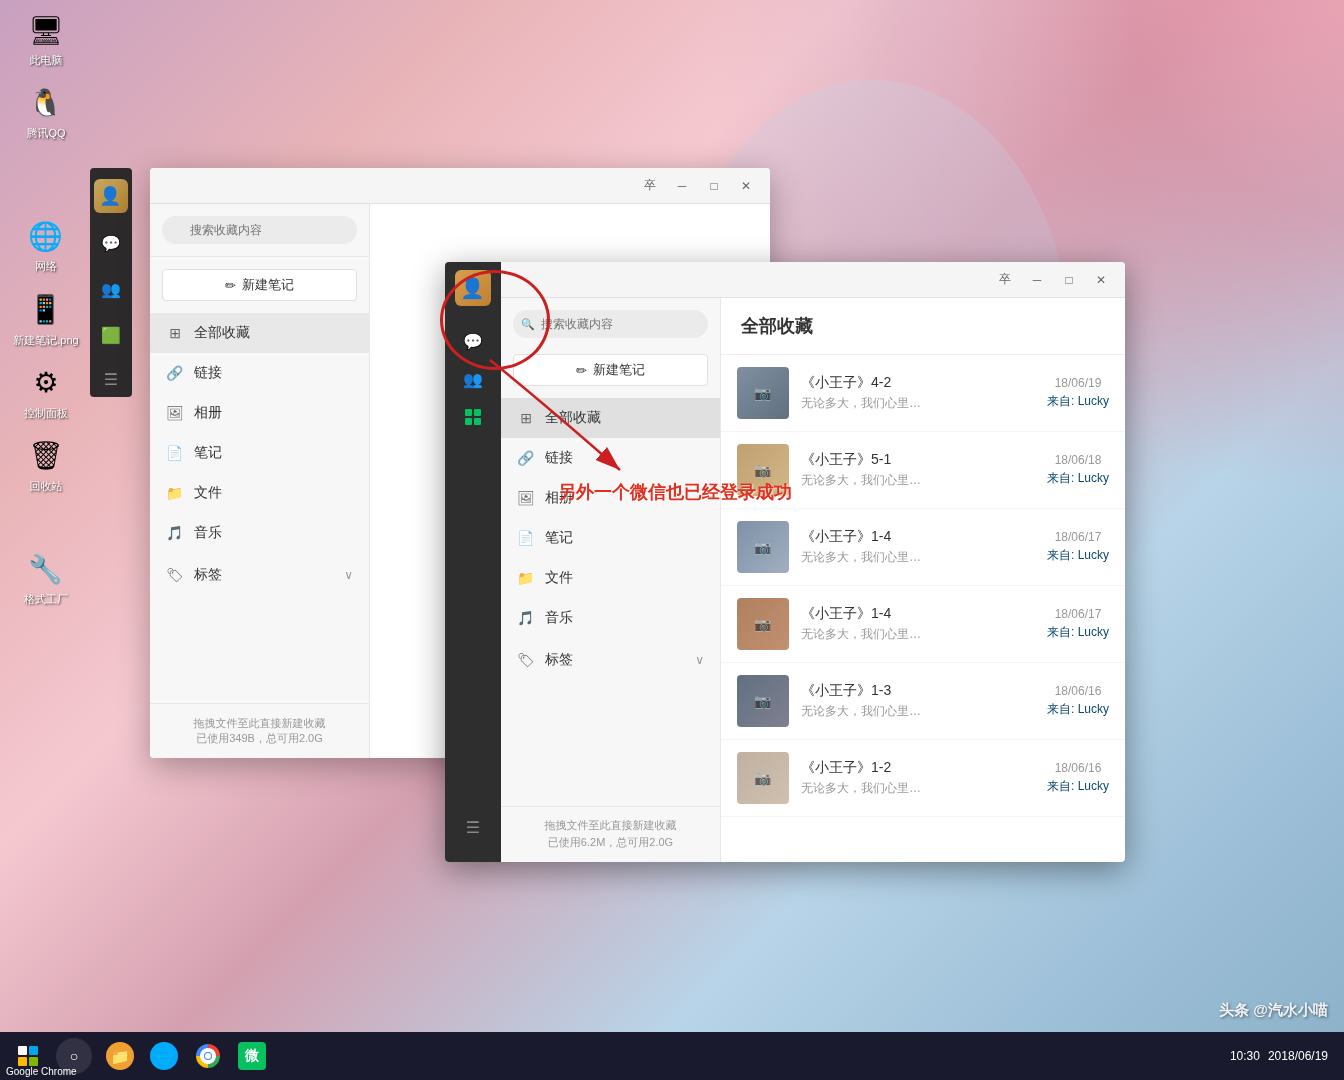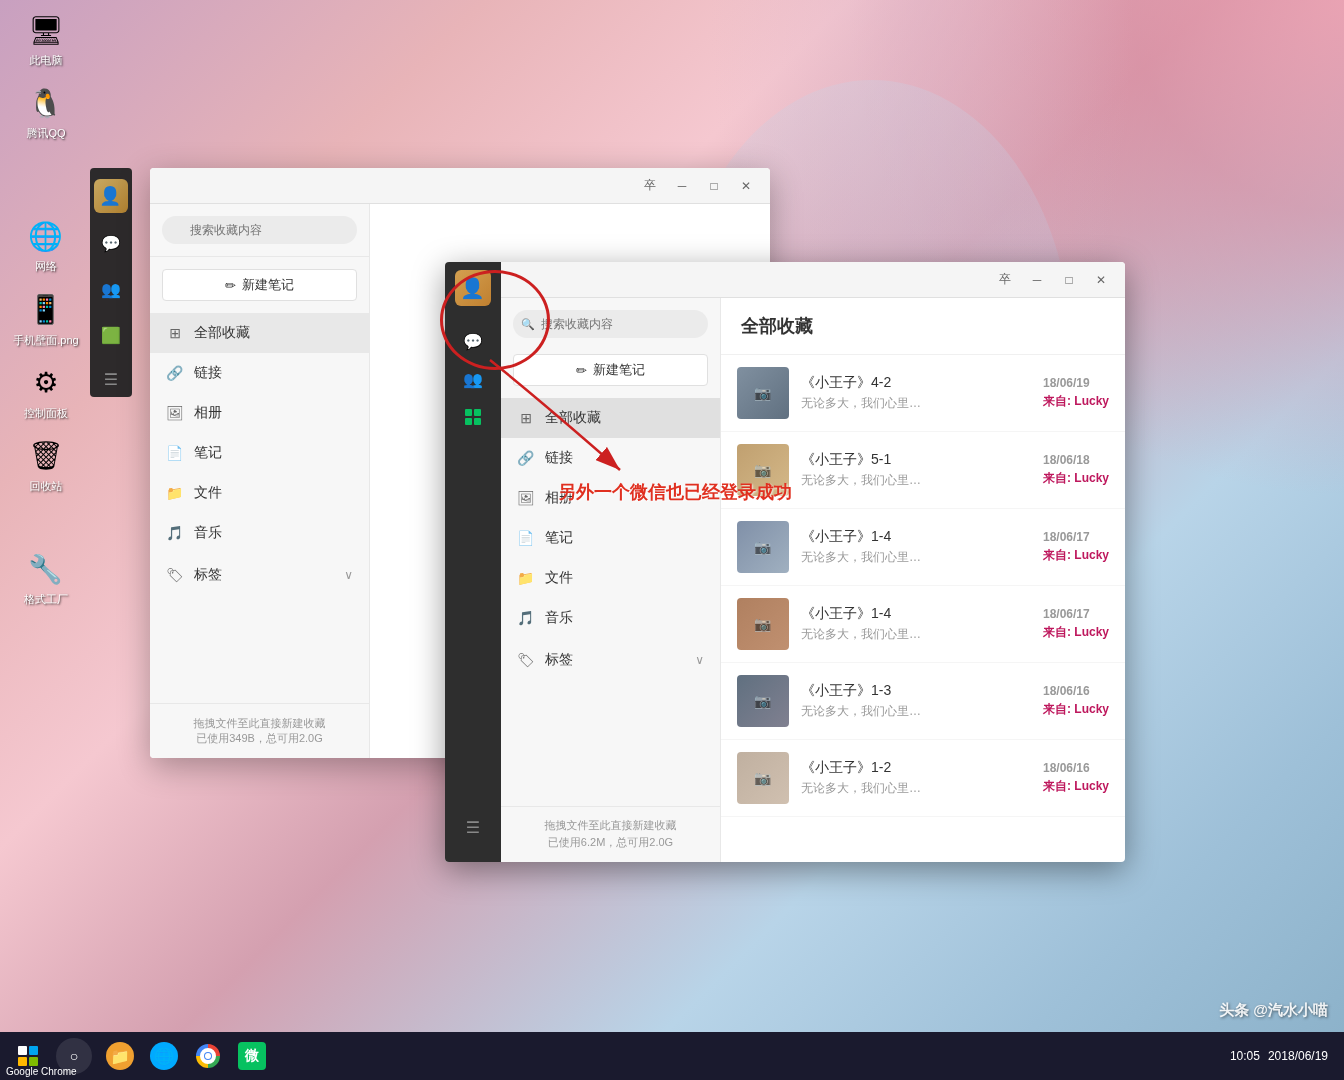--- a/index.html
+++ b/index.html
@@ -507,33 +507,32 @@
     .item-desc {
       font-size: 12px;
       color: #999;
       margin-top: 3px;
       white-space: nowrap;
       overflow: hidden;
       text-overflow: ellipsis;
     }
 
     .item-meta {
-      text-align: left;
+      text-align: center;
       flex-shrink: 0;
-      font-weight: bold;
     }
 
     .item-date {
       font-size: 12px;
       color: #999;
     }
 
     .item-source {
       font-size: 12px;
-      color: #be185d;
+      color: #0c4a6e;
       margin-top: 3px;
     }
 
     .annotation-text {
       position: absolute;
       color: #e03020;
       font-size: 18px;
       font-weight: bold;
       z-index: 50;
       pointer-events: none;
@@ -604,21 +603,21 @@
     <div class="desktop-icon">
       <div class="icon-img">🐧</div>
       <div class="icon-label">腾讯QQ</div>
     </div>
     <div class="desktop-icon" style="margin-top:60px;">
       <div class="icon-img">🌐</div>
       <div class="icon-label">网络</div>
     </div>
     <div class="desktop-icon">
       <div class="icon-img">📱</div>
-      <div class="icon-label">手机壁面.png</div>
+      <div class="icon-label">新建笔记.png</div>
     </div>
     <div class="desktop-icon">
       <div class="icon-img">⚙</div>
       <div class="icon-label">控制面板</div>
     </div>
     <div class="desktop-icon">
       <div class="icon-img">🗑</div>
       <div class="icon-label">回收站</div>
     </div>
     <div class="desktop-icon" style="margin-top:40px;">
@@ -919,21 +918,21 @@
       </div>
 
       <div class="taskbar-item">
         <div class="icon-circle" style="background:#07C160;border-radius:4px;font-size:14px;color:white;font-weight:bold;">微</div>
       </div>
     </div>
 
     <div style="position:absolute;bottom:0;left:160px;width:80px;text-align:center;">
     </div>
     <div class="taskbar-system">
-      <span>10:05</span>
+      <span>10:30</span>
       <span>2018/06/19</span>
     </div>
   </div>
 
   <div style="position:absolute;bottom:0px;left:6px;color:white;font-size:10px;line-height:1.2;text-align:center;z-index:101;padding-bottom:2px;">
     <span>Google Chrome</span>
   </div>
 </div>
 
 </body></html>

